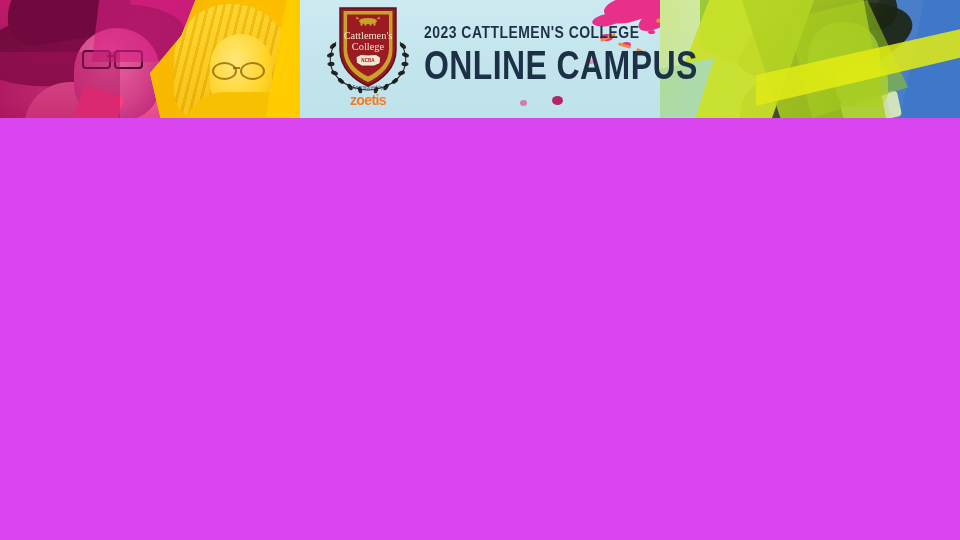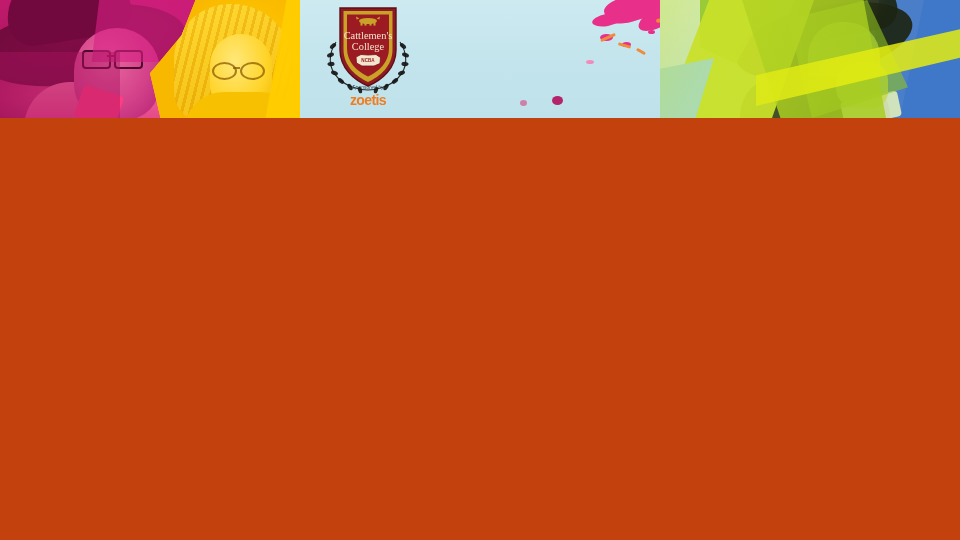--- a/index.html
+++ b/index.html
@@ -14,21 +14,21 @@
     font-family: "Liberation Sans", sans-serif;
     position: relative;
   }
 
   
   .slide {
     position: absolute;
     left: 0; top: 0;
     width: 960px;
     height: 540px;
-    background: #c2410c;
+    background: #d946ef;
     overflow: hidden;
   }
 
   
   .banner {
     position: absolute;
     left: 0; top: 0;
     width: 960px;
     height: 118px;
     overflow: hidden;
@@ -525,16 +525,20 @@
           <text x="50" y="60" text-anchor="middle" font-family="Liberation Sans, sans-serif" font-weight="bold" font-size="4.6" fill="#9c1b22">NCBA</text>
         </g>
       </svg>
 
       <div class="zoetis-block">
         <span class="sponsored-by">Sponsored by</span>
         <span class="zoetis-word">zoetis</span>
       </div>
     </div>
 
+    <div class="banner-text">
+      <div class="line-small">2023 CATTLEMEN'S COLLEGE</div>
+      <div class="line-big">ONLINE CAMPUS</div>
+    </div>
   </div>
 
 
 </div>
 
 </body></html>

